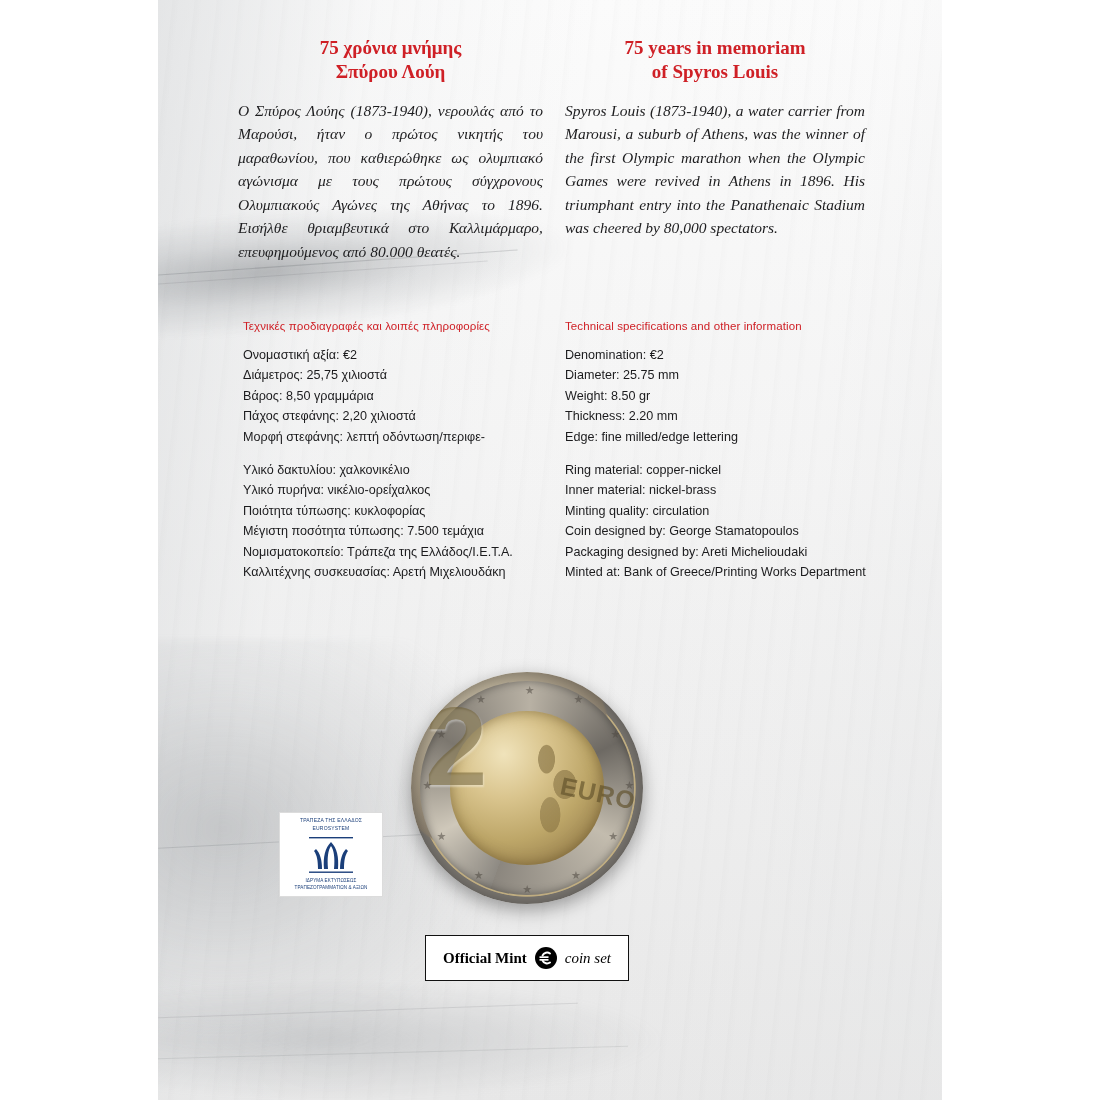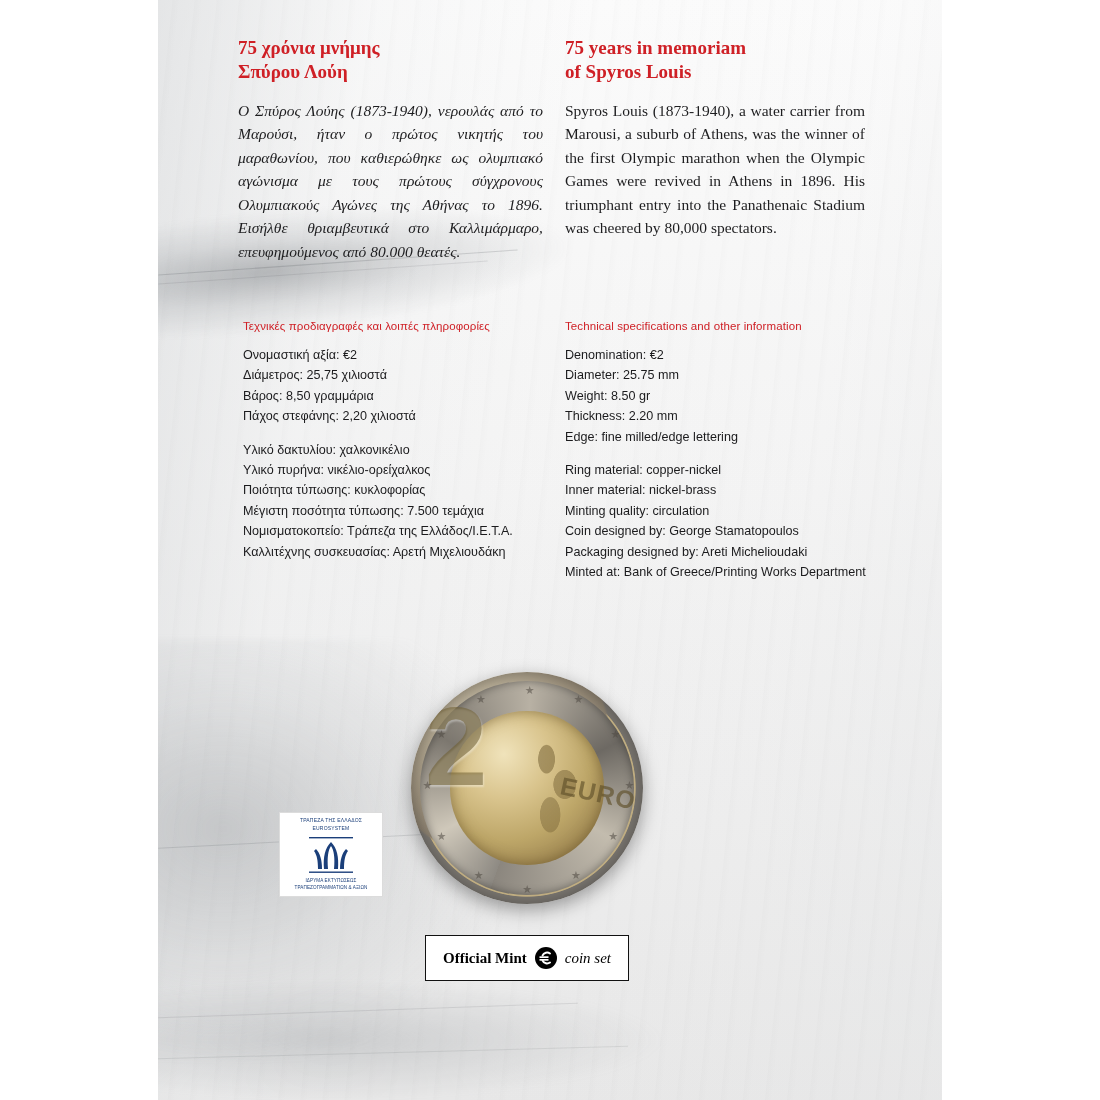--- a/index.html
+++ b/index.html
@@ -91,31 +91,32 @@
   }
   .col-left  { width: 305px; margin-left: 80px; }
   .col-right { width: 300px; margin-left: 22px; }
 
   .title {
     color: #cf2026;
     font-family: "Liberation Serif", serif;
     font-weight: bold;
     font-size: 19px;
     line-height: 1.28;
-    text-align: left;
+    text-align: center;
     margin: 0;
   }
   .title-el { font-size: 19px; }
   .body-text {
     font-family: "Liberation Serif", serif;
     font-size: 15.5px;
     line-height: 1.52;
     color: #1d1d1f;
     margin: 14px 0 0 0;
     text-align: justify;
+    font-style: italic;
   }
   .body-text.el { font-style: italic; }
 
   
   .specs {
     position: absolute;
     top: 312px;
     left: 0;
     width: 784px;
     display: flex;
@@ -331,20 +332,21 @@
     </div>
 
     <div class="specs">
       <div class="col-left">
         <p class="specs-title">Τεχνικές προδιαγραφές και λοιπές πληροφορίες</p>
         <ul class="specs-list">
           <li>Ονομαστική αξία: €2</li>
           <li>Διάμετρος: 25,75 χιλιοστά</li>
           <li>Βάρος: 8,50 γραμμάρια</li>
           <li>Πάχος στεφάνης: 2,20 χιλιοστά</li>
+          <li>Μορφή στεφάνης: λεπτή οδόντωση/περιφε-</li>
         </ul>
         <ul class="specs-list">
           <li class="gap">Υλικό δακτυλίου: χαλκονικέλιο</li>
           <li>Υλικό πυρήνα: νικέλιο-ορείχαλκος</li>
           <li>Ποιότητα τύπωσης: κυκλοφορίας</li>
           <li>Μέγιστη ποσότητα τύπωσης: 7.500 τεμάχια</li>
           <li>Νομισματοκοπείο: Τράπεζα της Ελλάδος/Ι.Ε.Τ.Α.</li>
           <li>Καλλιτέχνης συσκευασίας: Αρετή Μιχελιουδάκη</li>
         </ul>
       </div>

